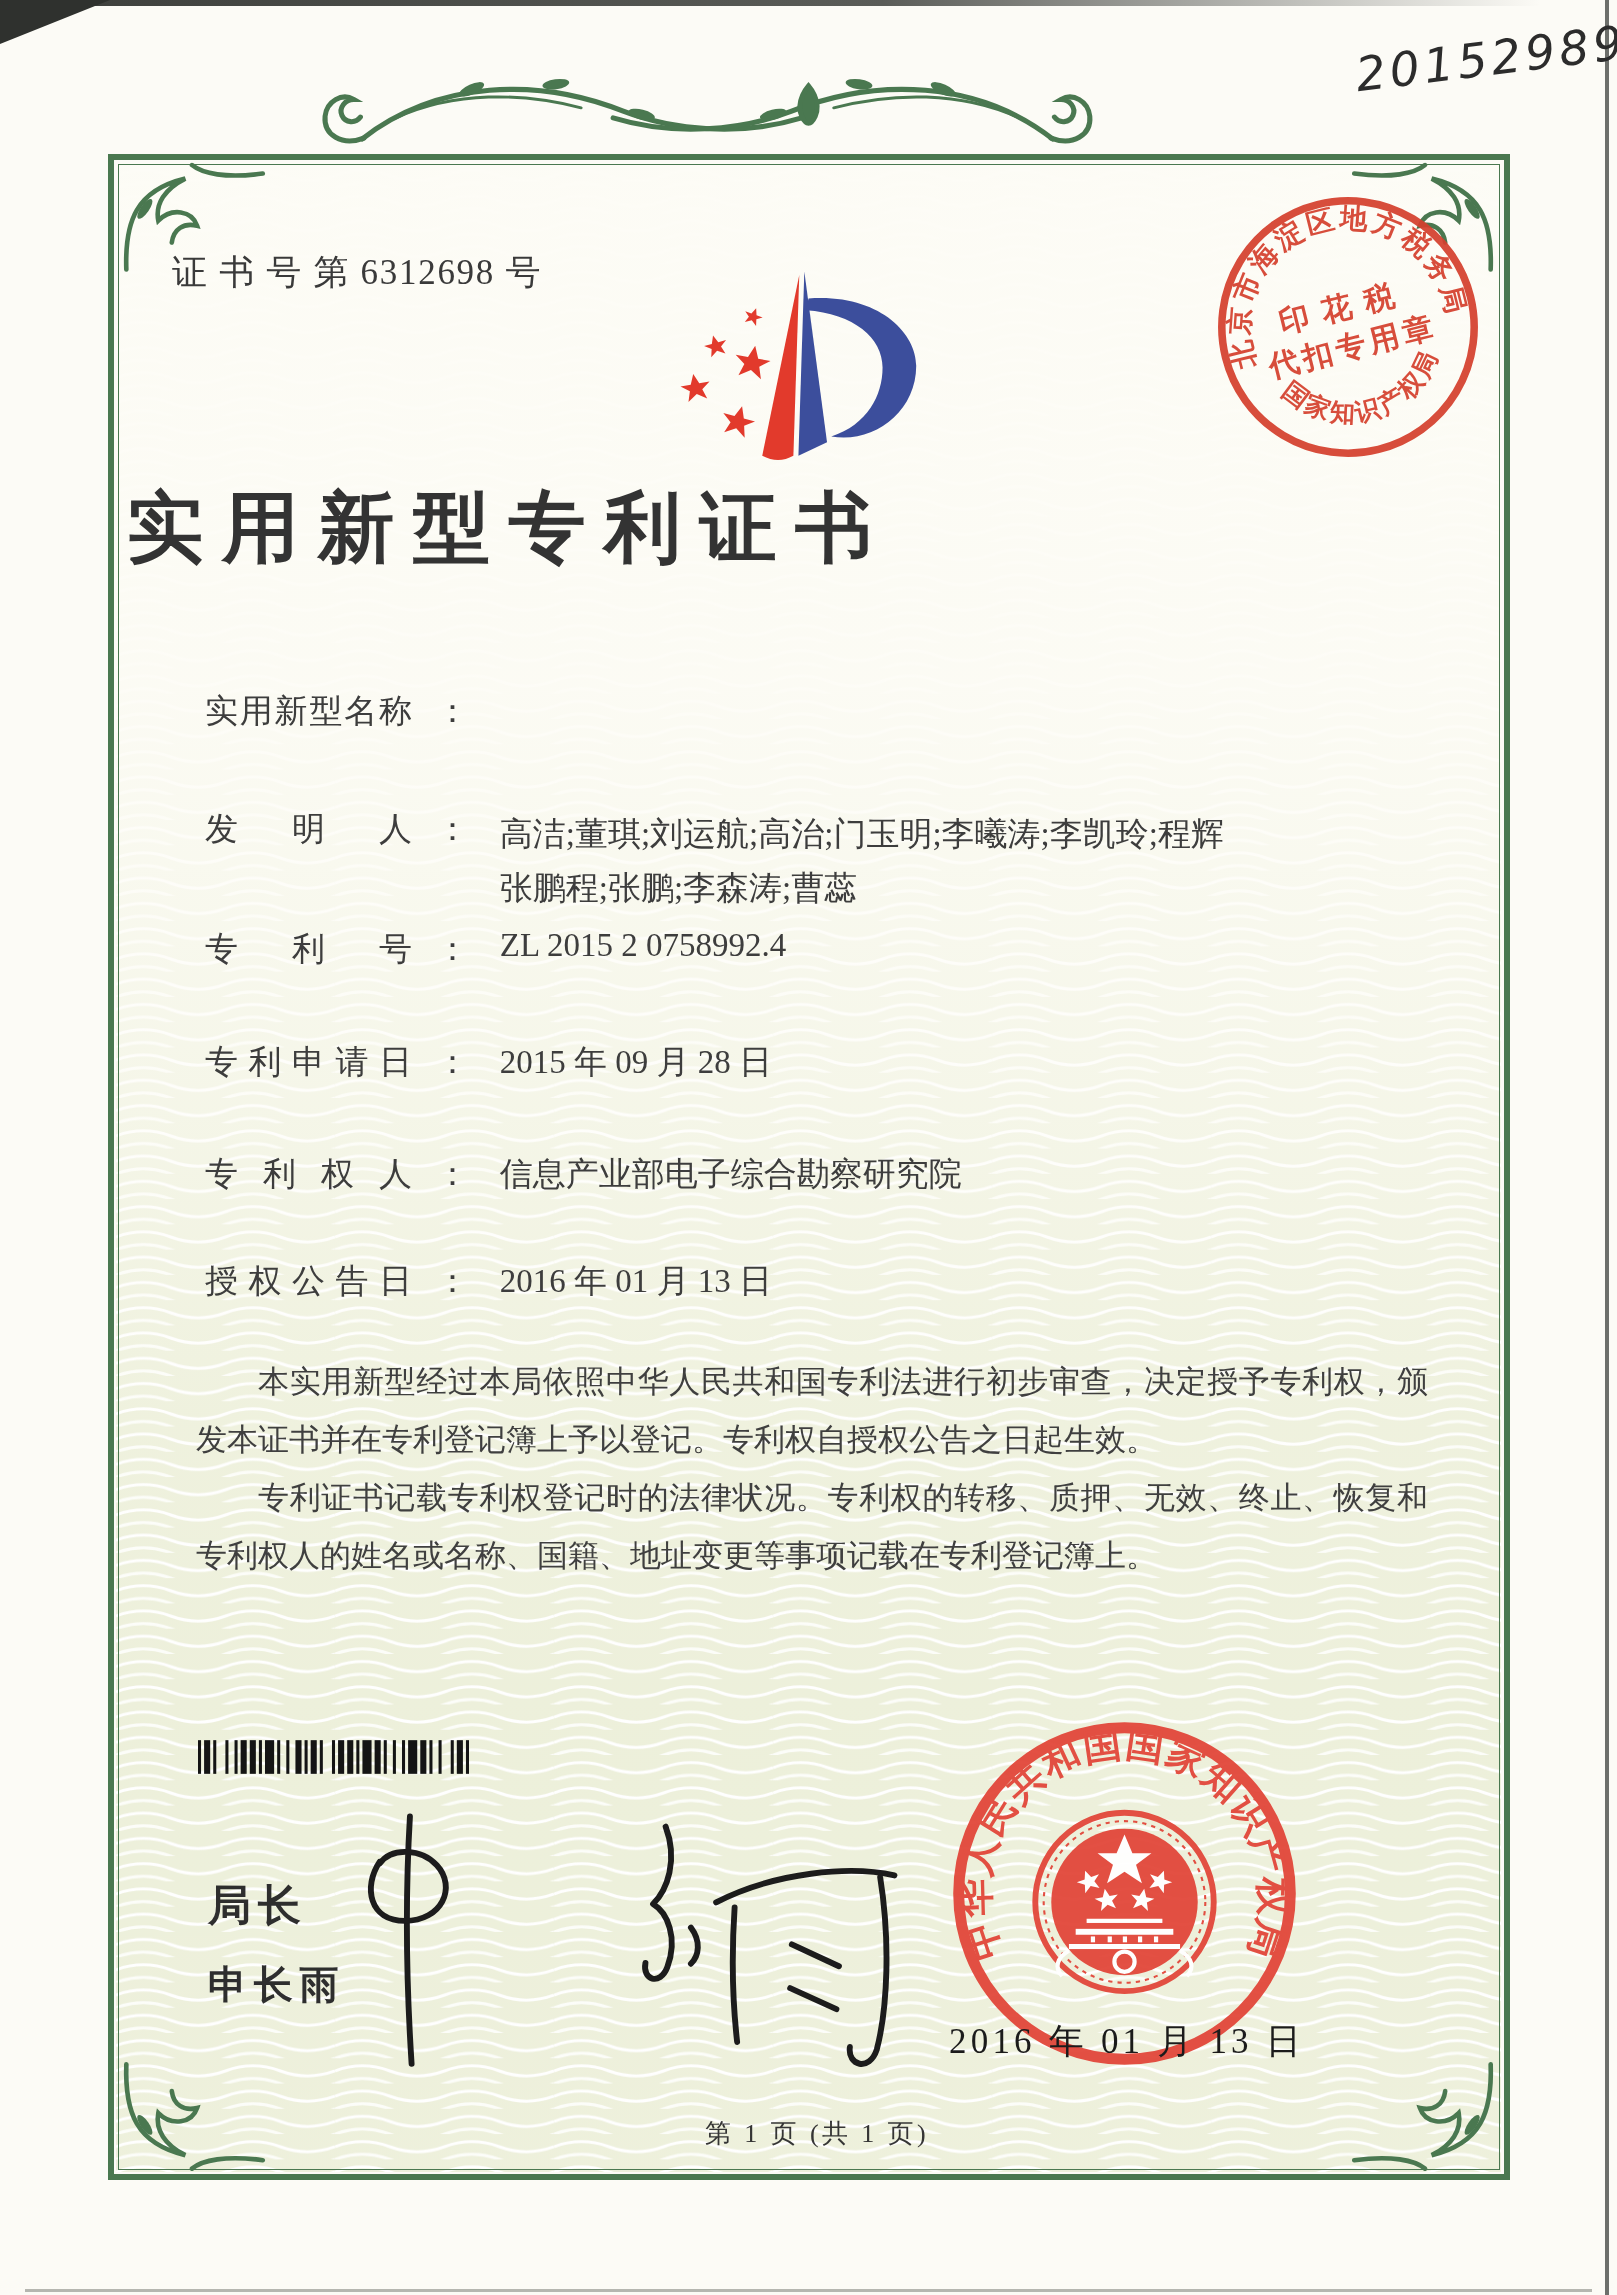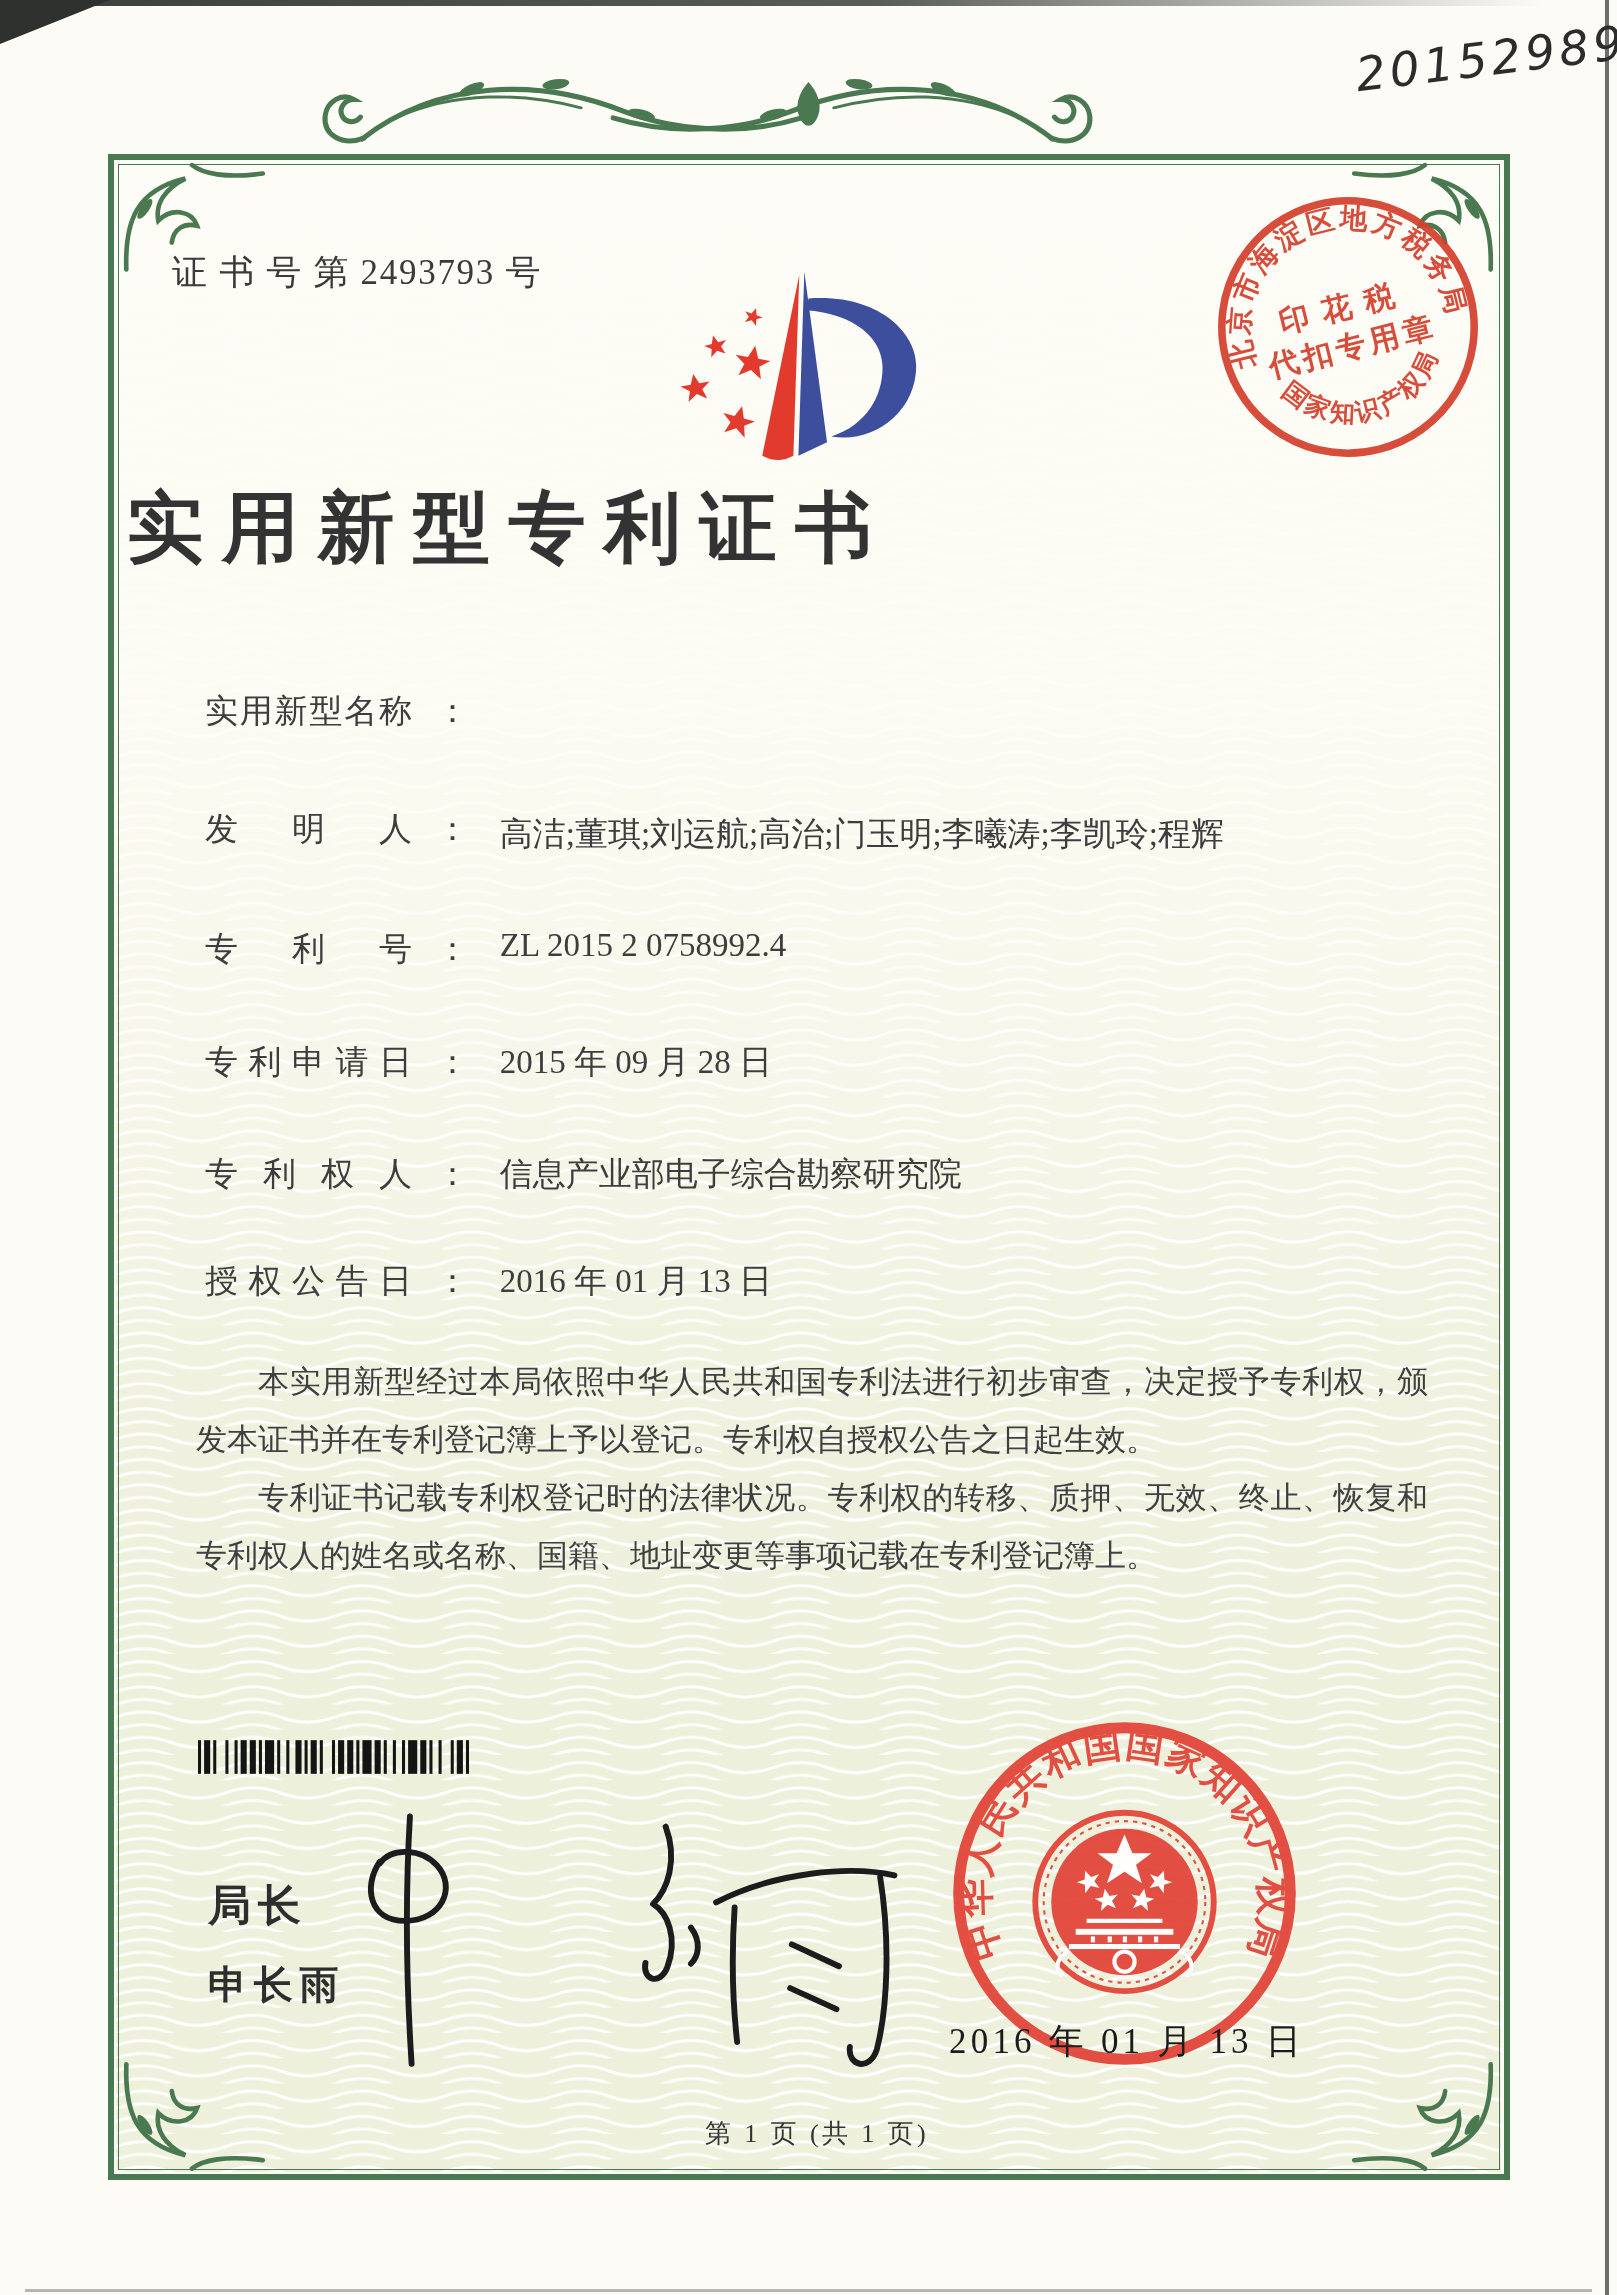--- a/index.html
+++ b/index.html
@@ -121,21 +121,21 @@
   <g id="cornerFl" stroke="#4a7850" stroke-width="5.5" fill="none" stroke-linecap="round">
     <path d="M150 320 C 148 262 162 226 220 212 C 196 224 184 242 188 262 C 204 246 228 250 234 268 C 218 264 206 272 204 288"></path>
     <path d="M312 206 C 268 212 240 206 228 196"></path>
     <ellipse cx="172" cy="248" rx="14" ry="5" transform="rotate(-55 172 248)" fill="#4a7850" stroke="none"></ellipse>
   </g>
   <use href="#cornerFl" transform="matrix(-1,0,0,1,1920,0)"></use>
   <use href="#cornerFl" transform="matrix(1,0,0,-1,0,2771)"></use>
   <use href="#cornerFl" transform="matrix(-1,0,0,-1,1920,2771)"></use>
 </svg>
 
-<div class="certno">证 书 号 第 2493793 号</div>
+<div class="certno">证 书 号 第 6312698 号</div>
 
 <svg class="logo" width="362" height="244" viewBox="0 0 430 290">
   <defs>
     <path id="star" d="M0,-10 2.94,-3.09 10,-3.09 4.28,1.18 6.47,8.09 0,3.82 -6.47,8.09 -4.28,1.18 -10,-3.09 -2.94,-3.09 Z"></path>
   </defs>
   <g fill="#e23a2c">
     <use href="#star" transform="translate(152,82) scale(1.1) rotate(20)"></use>
     <use href="#star" transform="translate(108,117) scale(1.35) rotate(-15)"></use>
     <use href="#star" transform="translate(151,137) scale(2.1) rotate(10)"></use>
     <use href="#star" transform="translate(84,167) scale(1.75) rotate(-10)"></use>
@@ -150,20 +150,21 @@
 
 <div class="row r1">
   <span class="lbl">实用新型名称</span>
     <span class="colon">：</span>
 </div>
 <div class="row r2">
   <span class="lbl">发明人</span>
     <span class="colon">：</span>
   <span class="val val-multiline">
     <span>高洁;董琪;刘运航;高治;门玉明;李曦涛;李凯玲;程辉</span>
+    <span>张鹏程;张鹏;李森涛;曹蕊</span>
   </span>
 </div>
 <div class="row r3">
   <span class="lbl">专利号</span>
     <span class="colon">：</span>
     <span class="val">ZL 2015 2 0758992.4</span>
 </div>
 <div class="row r4">
   <span class="lbl">专利申请日</span>
     <span class="colon">：</span>

